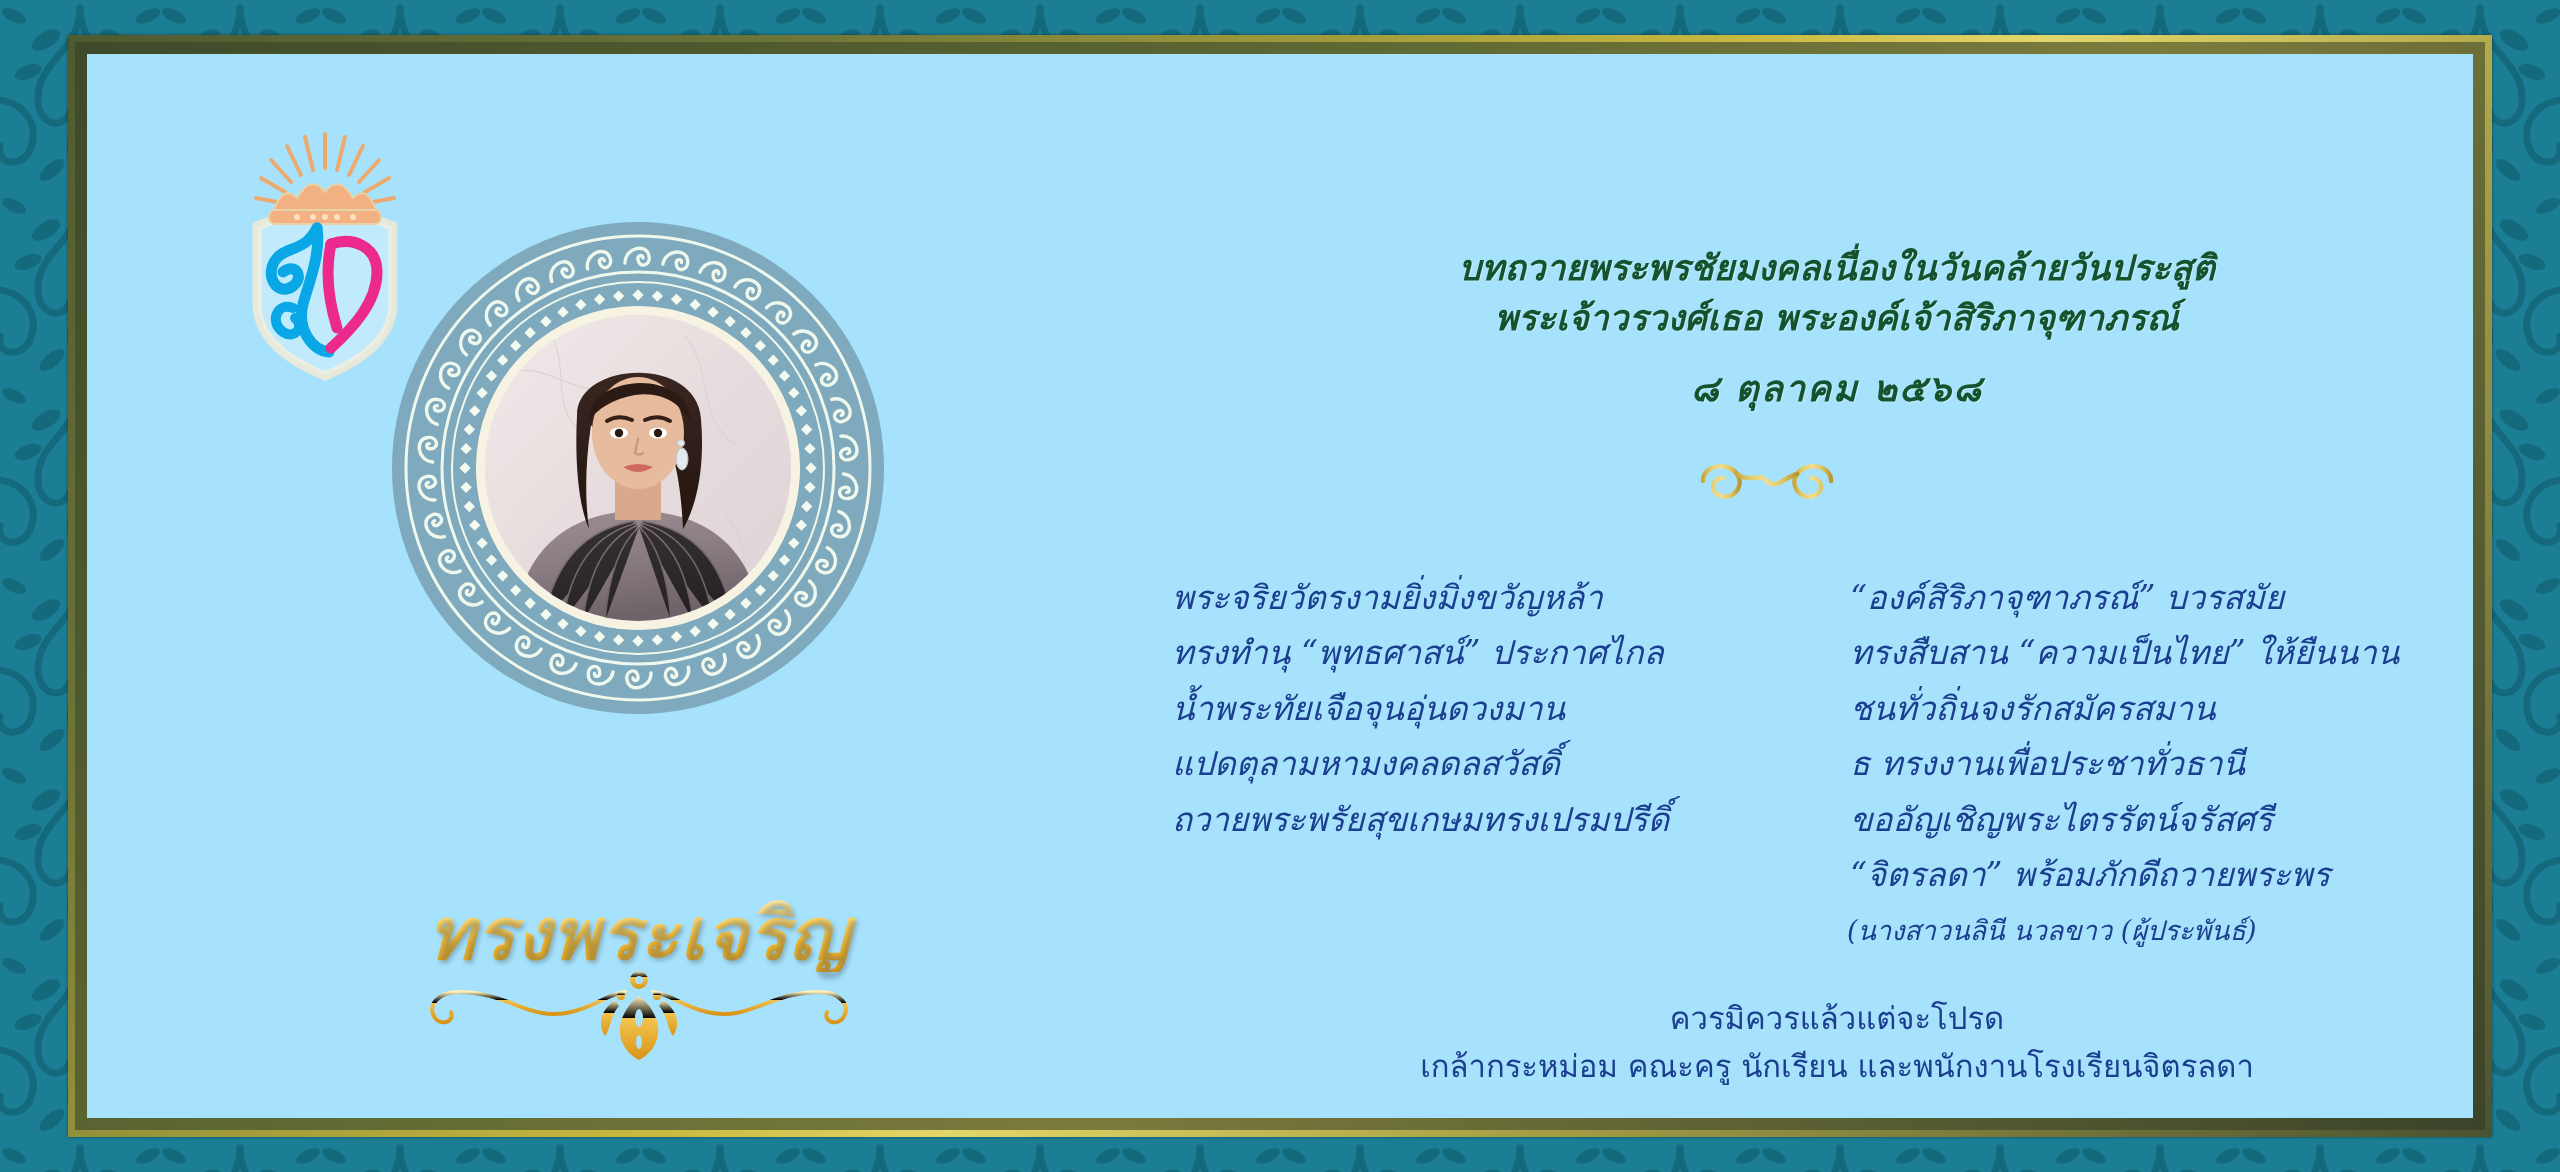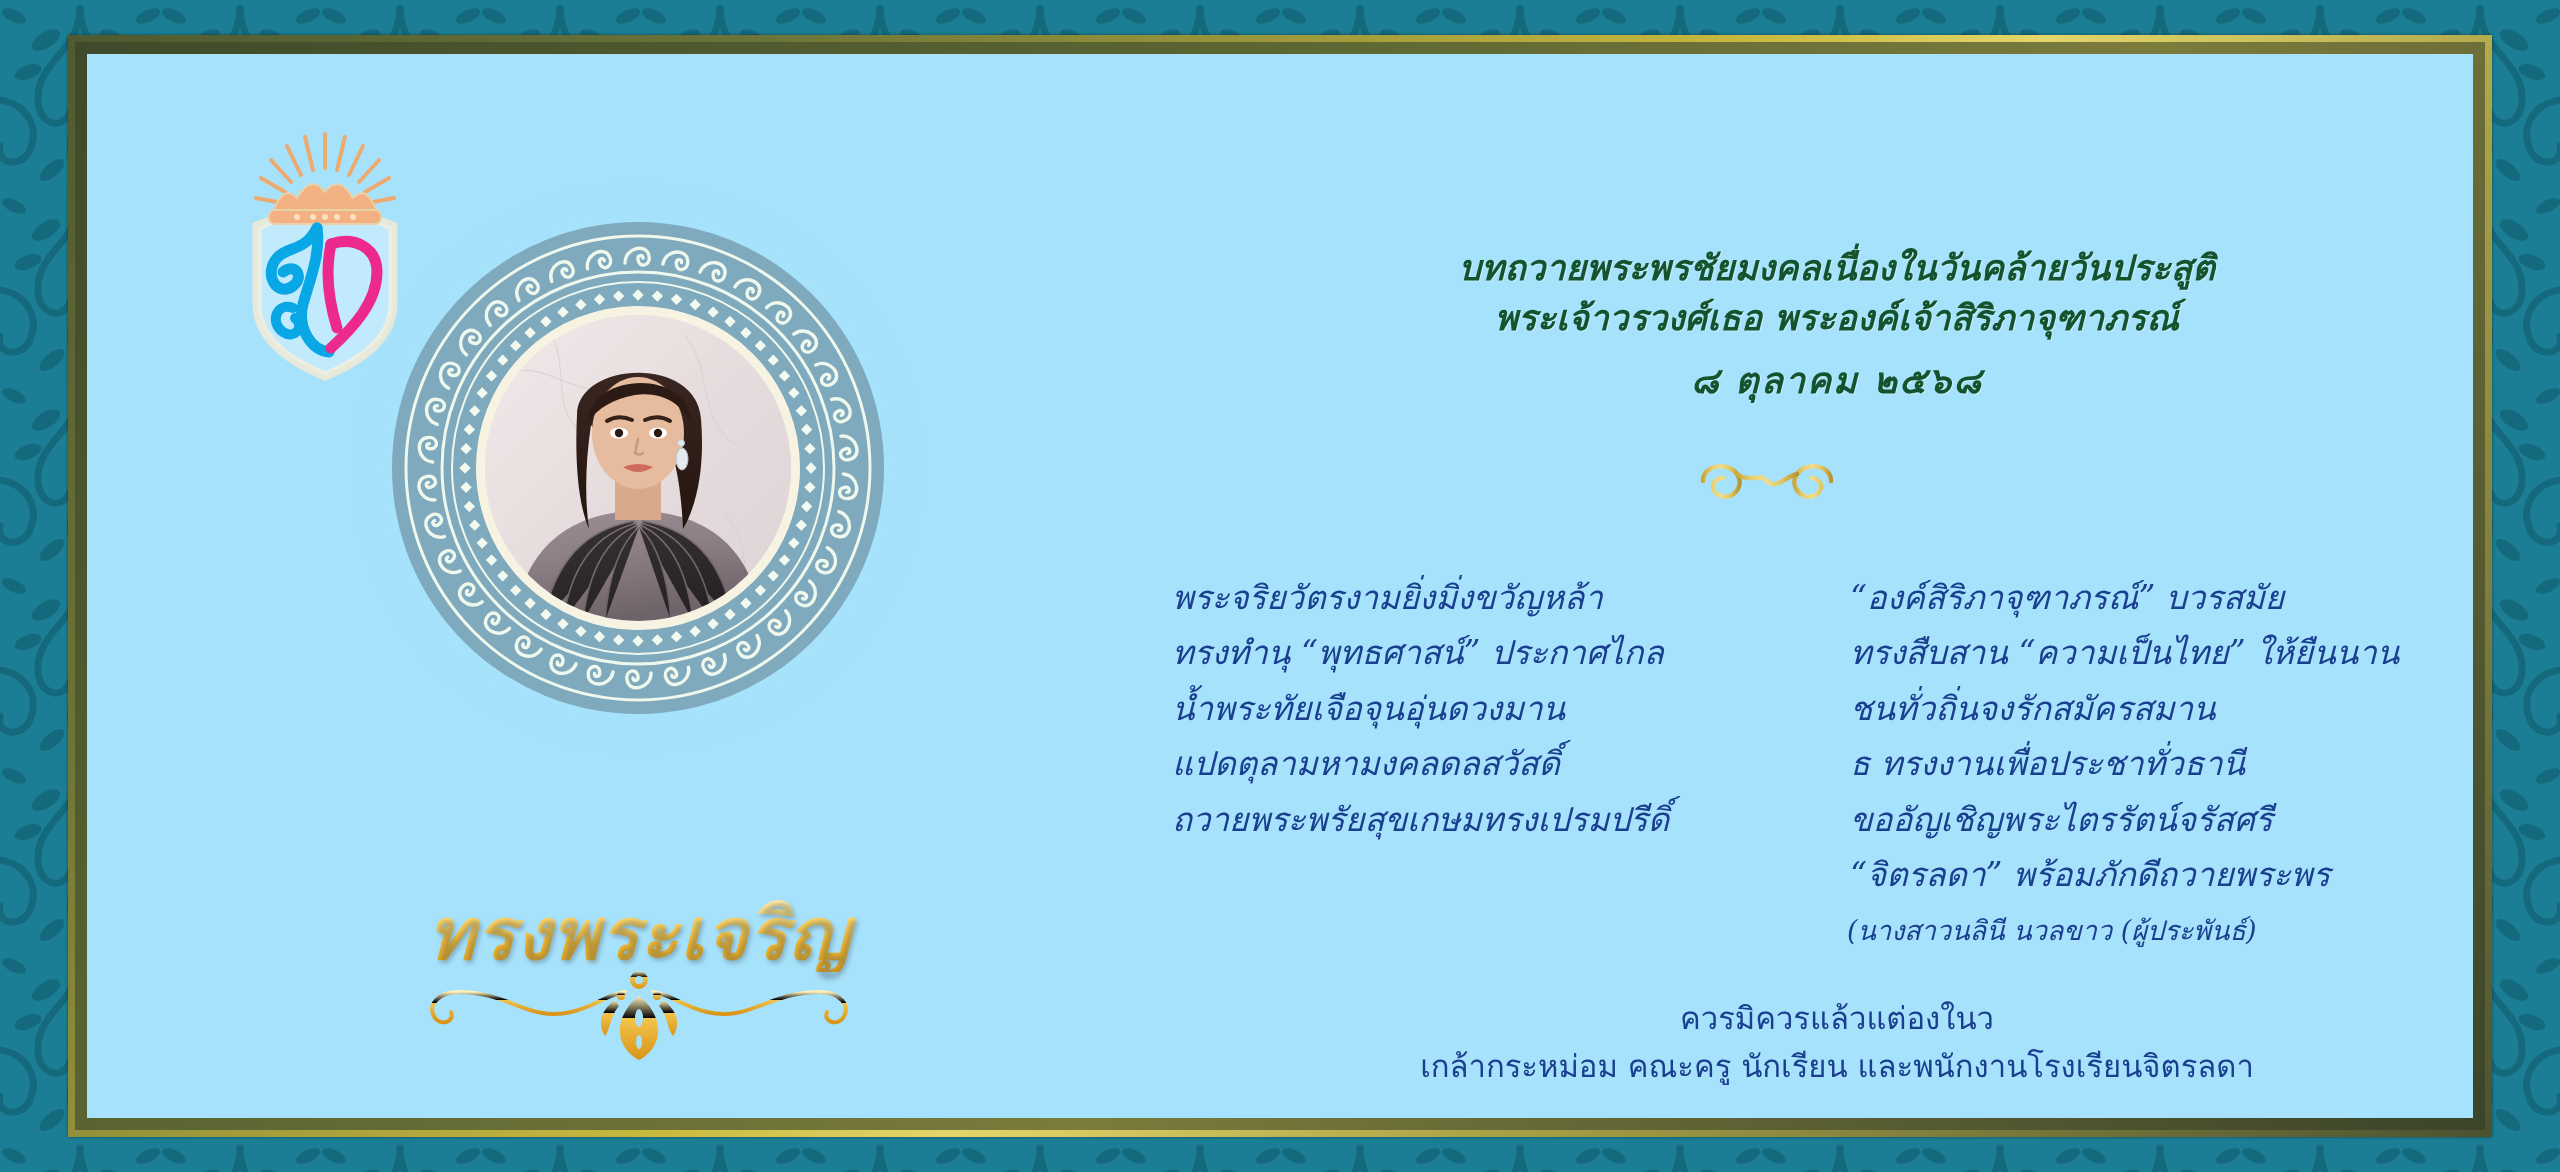--- a/index.html
+++ b/index.html
@@ -135,21 +135,21 @@
     font-family: "DejaVu Sans", sans-serif;
     font-weight: 700;
     font-size: 35px;
     line-height: 1.42;
     color: #14532d;
     text-shadow: 1px 1px 0 rgba(255,255,255,.35);
     letter-spacing: .2px;
     font-style: italic;
   }
   #header-date {
-    margin-top: 12px;
+    margin-top: 20px;
     font-size: 36px;
     letter-spacing: 2px;
   }
 
   #gold-divider {
     position: absolute;
     left: 1420px;
     top: 404px;
     width: 520px;
     height: 46px;
@@ -531,20 +531,20 @@
             <div class="poem-line">ชนทั่วถิ่นจงรักสมัครสมาน</div>
             <div class="poem-line">ธ ทรงงานเพื่อประชาทั่วธานี</div>
             <div class="poem-line">ขออัญเชิญพระไตรรัตน์จรัสศรี</div>
             <div class="poem-line">“จิตรลดา” พร้อมภักดีถวายพระพร</div>
           </div>
         </div>
 
         <div id="poem-author">(นางสาวนลินี นวลขาว (ผู้ประพันธ์)</div>
 
         <div id="closing-block">
-          <div class="closing-line">ควรมิควรแล้วแต่องในว</div>
+          <div class="closing-line">ควรมิควรแล้วแต่จะโปรด</div>
           <div class="closing-line">เกล้ากระหม่อม คณะครู นักเรียน และพนักงานโรงเรียนจิตรลดา</div>
         </div>
 
       </div>
     </div>
   </div>
 </div>
 
 </body></html>

